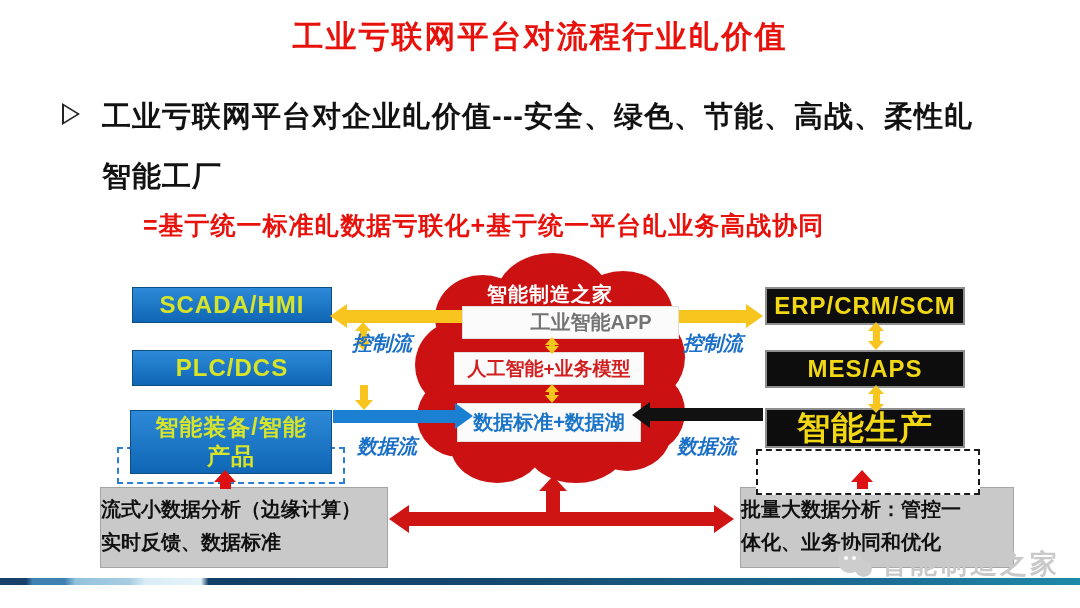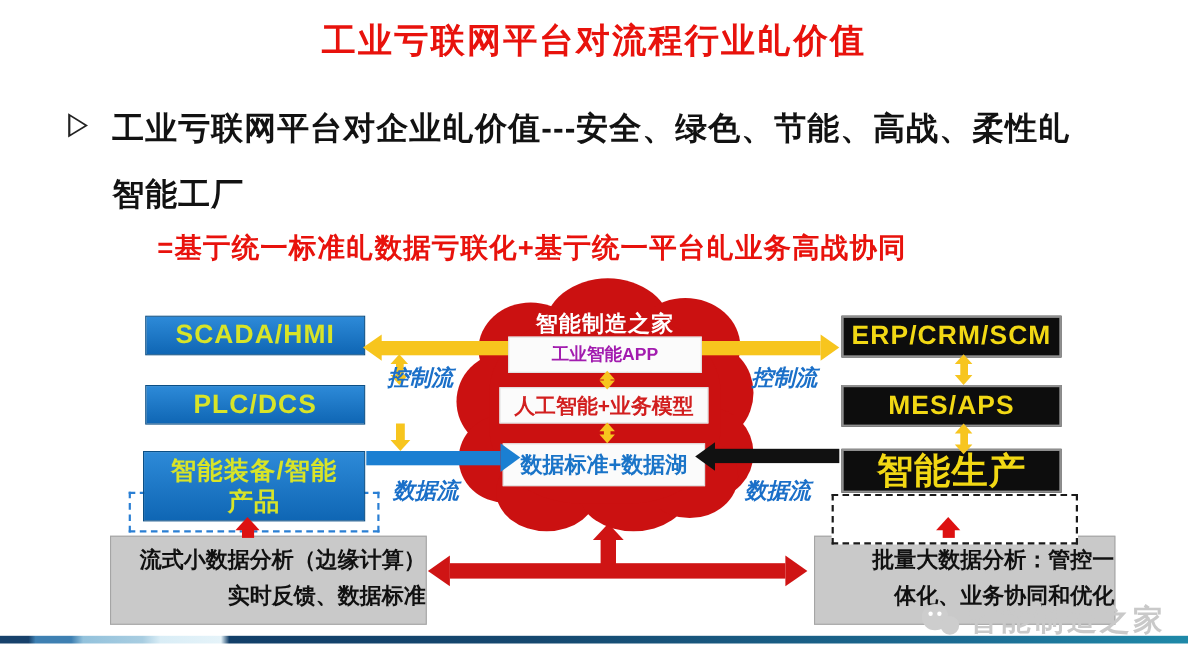--- a/index.html
+++ b/index.html
@@ -20,21 +20,21 @@
             align-items:center;justify-content:center;letter-spacing:1px;}
   
   .box-black{background:#0d0d0d;border:2px solid #8f8f8f;color:#f2d814;font-weight:bold;
              text-align:center;display:flex;align-items:center;justify-content:center;letter-spacing:1px;}
   
   .cloud-bump{position:absolute;background:#cb1111;border-radius:50%;}
   .cloud-box{position:absolute;background:#fbfbfb;border:1px solid #e0e0e0;display:flex;
              align-items:center;justify-content:center;font-weight:bold;z-index:14;}
   .flow-label{font-size:20px;font-weight:bold;color:#1a6fc8;z-index:16;font-style:italic;}
   .gray-box{background:#c9c9c9;border:1px solid #a5a5a5;color:#111;font-weight:bold;
-            text-align:right;z-index:2;}
+            text-align:left;z-index:2;}
   .gray-box div{line-height:1.65;}
   .dashed-blue{border:2px dashed #2a7fd4;z-index:1;}
   .dashed-black{border:2px dashed #1a1a1a;background:#ffffff;z-index:3;}
   .watermark{color:#c9c9c9;font-size:27px;font-weight:bold;letter-spacing:3px;z-index:40;}
   .footer-bar{left:0;top:578px;width:1080px;height:7px;z-index:5;
     background:linear-gradient(90deg,#17416b 0%,#17416b 2.4%,#3e80b2 3%,#3e80b2 6%,
       #93c2dc 7%,#a8cde1 12%,#d9edf6 13.5%,#e5f3f9 18.6%,#123f69 19.3%,
       #15486f 45%,#1c6d94 82%,#1f89a8 100%);}
 </style>
 </head>
@@ -83,21 +83,21 @@
     <span class="cloud-bump" style="left:192px;top:118px;width:78px;height:82px;"></span>
     <span class="cloud-bump" style="left:2px;top:124px;width:84px;height:80px;"></span>
     <span class="cloud-bump" style="left:36px;top:158px;width:92px;height:72px;"></span>
     <span class="cloud-bump" style="left:112px;top:162px;width:98px;height:68px;"></span>
     <span class="cloud-bump" style="left:168px;top:142px;width:88px;height:76px;"></span>
     <span class="cloud-bump" style="left:30px;top:35px;width:210px;height:170px;border-radius:40%;"></span>
   </div>
 
   <div class="abs nowrap" style="left:430px;top:281px;width:240px;text-align:center;color:#fff;font-size:20px;font-weight:bold;z-index:14;letter-spacing:1px;">智能制造之家</div>
 
-  <div class="cloud-box" style="left:462px;top:306px;width:174px;height:31px;font-size:16px;color:#a21caf;">
+  <div class="cloud-box" style="left:462px;top:306px;width:174px;height:31px;font-size:20px;color:#737373;padding-left:41px;">
     <span>工业智能APP</span>
   </div>
   <div class="cloud-box" style="left:454px;top:352px;width:188px;height:31px;font-size:19px;color:#d21f1f;">
     <span>人工智能+业务模型</span>
   </div>
   <div class="cloud-box" style="left:457px;top:403px;width:182px;height:37px;font-size:20px;color:#1a74c8;">
     <span>数据标准+数据湖</span>
   </div>
 
   <span class="abs tri" style="left:545px;top:337px;border-left:7px solid transparent;border-right:7px solid transparent;border-bottom:8px solid #f7c51e;z-index:15;"></span>

